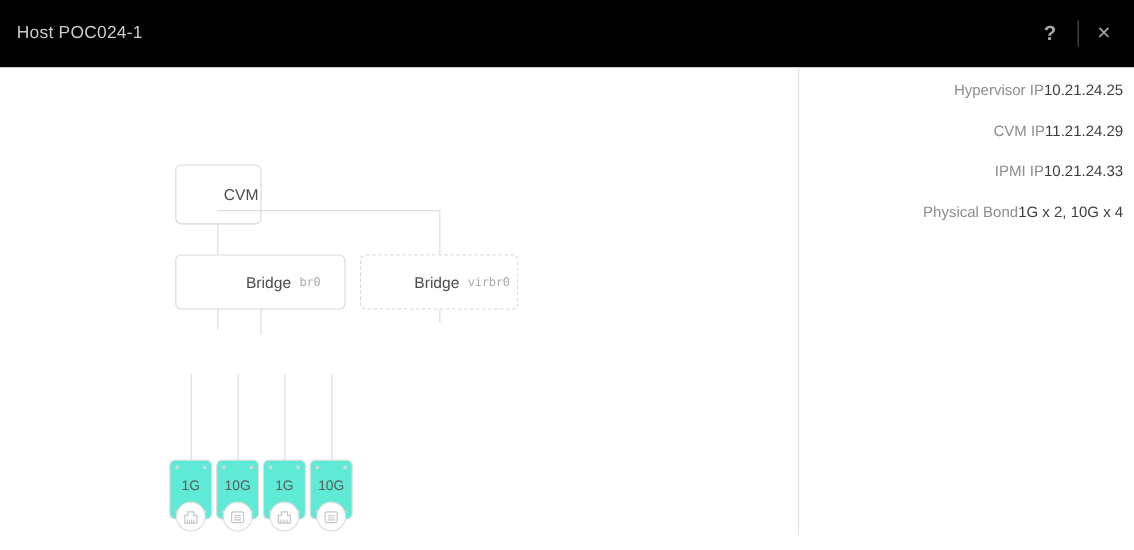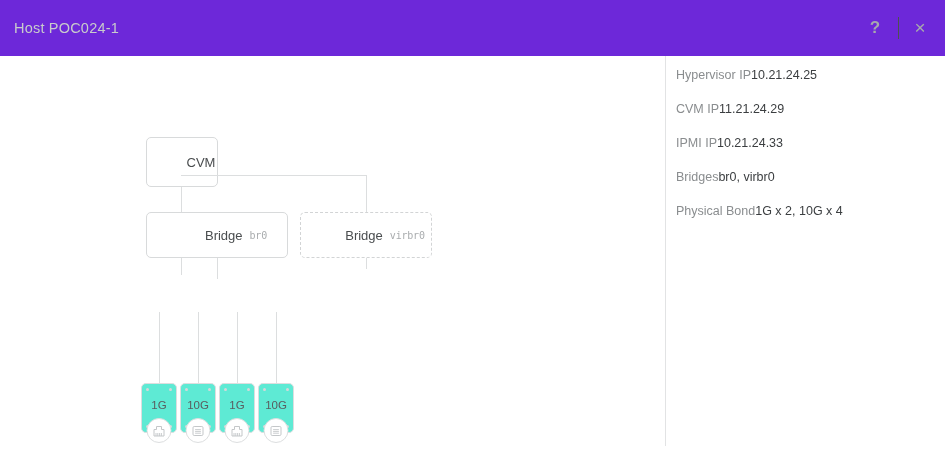--- a/index.html
+++ b/index.html
@@ -17,21 +17,21 @@
     height: 458px;
     overflow: hidden;
     background: #ffffff;
   }
 
   
   .titlebar {
     position: absolute;
     left: 0; top: 0;
     width: 945px; height: 56px;
-    background: #6d28d9;
+    background: #000000;
     box-sizing: border-box;
   }
   .titlebar-title {
     position: absolute;
     left: 14px; top: 0;
     height: 56px;
     line-height: 56px;
     font-size: 14.5px;
     letter-spacing: 0.2px;
     color: #c9cbcc;
@@ -78,21 +78,21 @@
   }
 
   
   .info-panel {
     position: absolute;
     left: 676px; top: 12px;
     width: 260px;
   }
   .info-row {
     display: flex;
-    justify-content: flex-start;
+    justify-content: flex-end;
     align-items: baseline;
     height: 34px;
   }
   .info-label {
     font-size: 12.5px;
     color: #8a8d8f;
     white-space: nowrap;
   }
   .info-value {
     font-size: 12.5px;
@@ -301,24 +301,20 @@
       <div class="info-row">
         <span class="info-label">CVM IP</span>
         <span class="info-value">11.21.24.29</span>
       </div>
 
       <div class="info-row">
         <span class="info-label">IPMI IP</span>
         <span class="info-value">10.21.24.33</span>
       </div>
 
-      <div class="info-row">
-        <span class="info-label">Bridges</span>
-        <span class="info-value">br0, virbr0</span>
-      </div>
 
       <div class="info-row">
         <span class="info-label">Physical Bond</span>
         <span class="info-value">1G x 2, 10G x 4</span>
       </div>
 
     </div>
 
   </div>
 </div>

